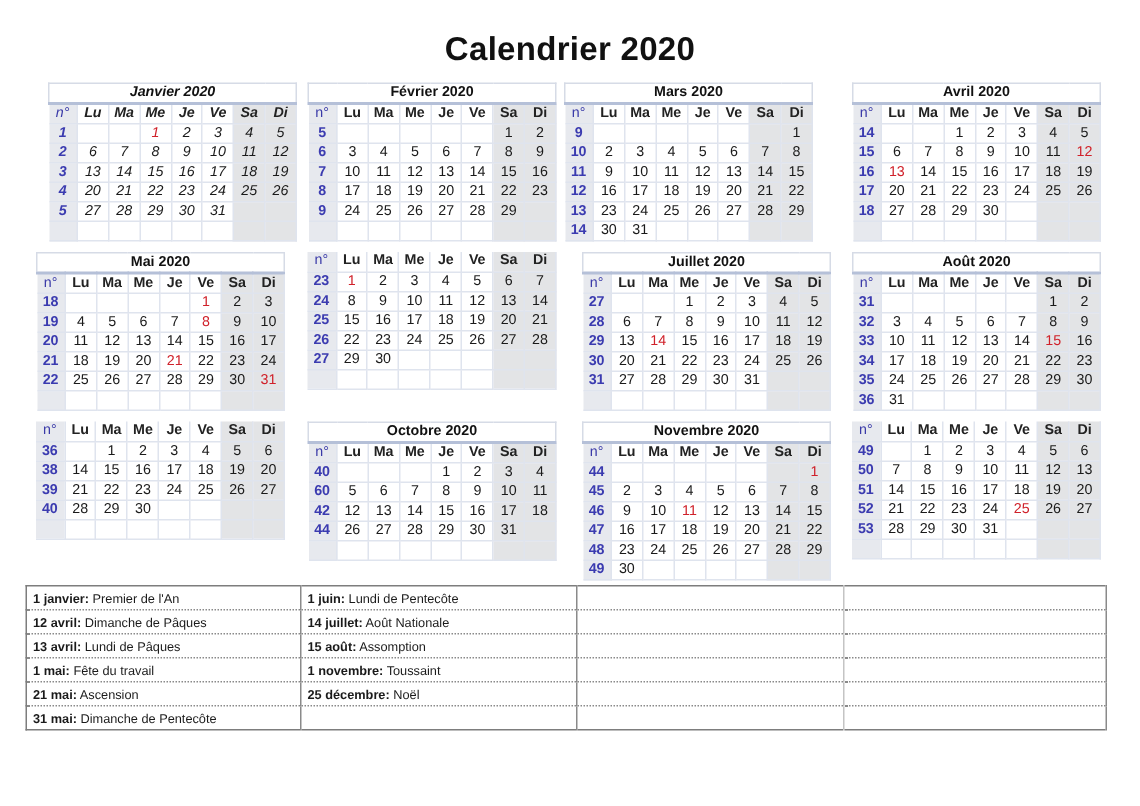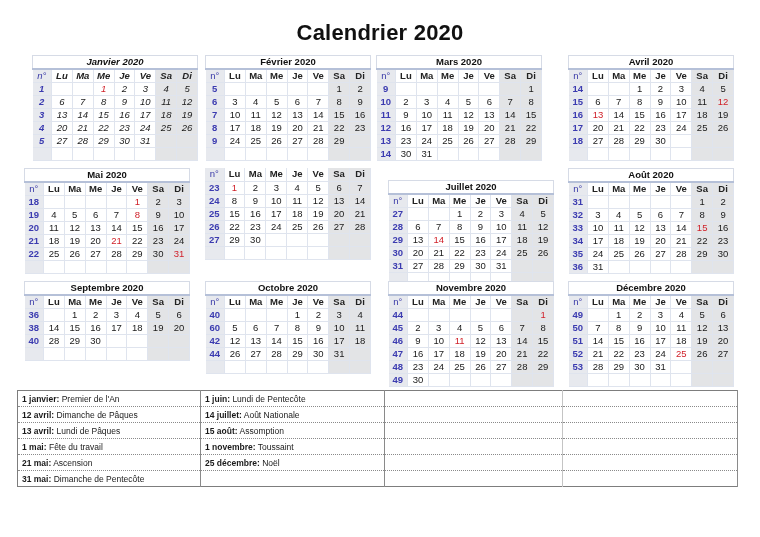--- a/index.html
+++ b/index.html
@@ -561,21 +561,21 @@
           <td class=""></td>
           <td class=""></td>
           <td class=""></td>
           <td class=""></td>
           <td class=""></td>
           <td class="we"></td>
           <td class="we"></td>
         </tr>
       </tbody>
     </table>
-    <table class="month" style="left: 388px; top: 180px;">
+    <table class="month" style="left: 388px; top: 168px;">
       <colgroup>
         <col class="c-wk">
         <col>
         <col>
         <col>
         <col>
         <col>
         <col>
         <col>
       </colgroup>
@@ -747,23 +747,20 @@
         <col class="c-wk">
         <col>
         <col>
         <col>
         <col>
         <col>
         <col>
         <col>
       </colgroup>
       <tbody>
-        <tr class="mhead">
-          <th colspan="8">Septembre 2020</th>
-        </tr>
         <tr class="dhead">
           <th class="wk">n°</th>
           <th class="">Lu</th>
           <th class="">Ma</th>
           <th class="">Me</th>
           <th class="">Je</th>
           <th class="">Ve</th>
           <th class="we">Sa</th>
           <th class="we">Di</th>
         </tr>
@@ -781,20 +778,30 @@
           <td class="wk">38</td>
           <td class="">14</td>
           <td class="">15</td>
           <td class="">16</td>
           <td class="">17</td>
           <td class="">18</td>
           <td class="we">19</td>
           <td class="we">20</td>
         </tr>
         <tr>
+          <td class="wk">39</td>
+          <td class="">21</td>
+          <td class="">22</td>
+          <td class="">23</td>
+          <td class="">24</td>
+          <td class="">25</td>
+          <td class="we">26</td>
+          <td class="we">27</td>
+        </tr>
+        <tr>
           <td class="wk">40</td>
           <td class="">28</td>
           <td class="">29</td>
           <td class="">30</td>
           <td class=""></td>
           <td class=""></td>
           <td class="we"></td>
           <td class="we"></td>
         </tr>
         <tr>
@@ -978,23 +985,20 @@
         <col class="c-wk">
         <col>
         <col>
         <col>
         <col>
         <col>
         <col>
         <col>
       </colgroup>
       <tbody>
-        <tr class="mhead">
-          <th colspan="8">Décembre 2020</th>
-        </tr>
         <tr class="dhead">
           <th class="wk">n°</th>
           <th class="">Lu</th>
           <th class="">Ma</th>
           <th class="">Me</th>
           <th class="">Je</th>
           <th class="">Ve</th>
           <th class="we">Sa</th>
           <th class="we">Di</th>
         </tr>

